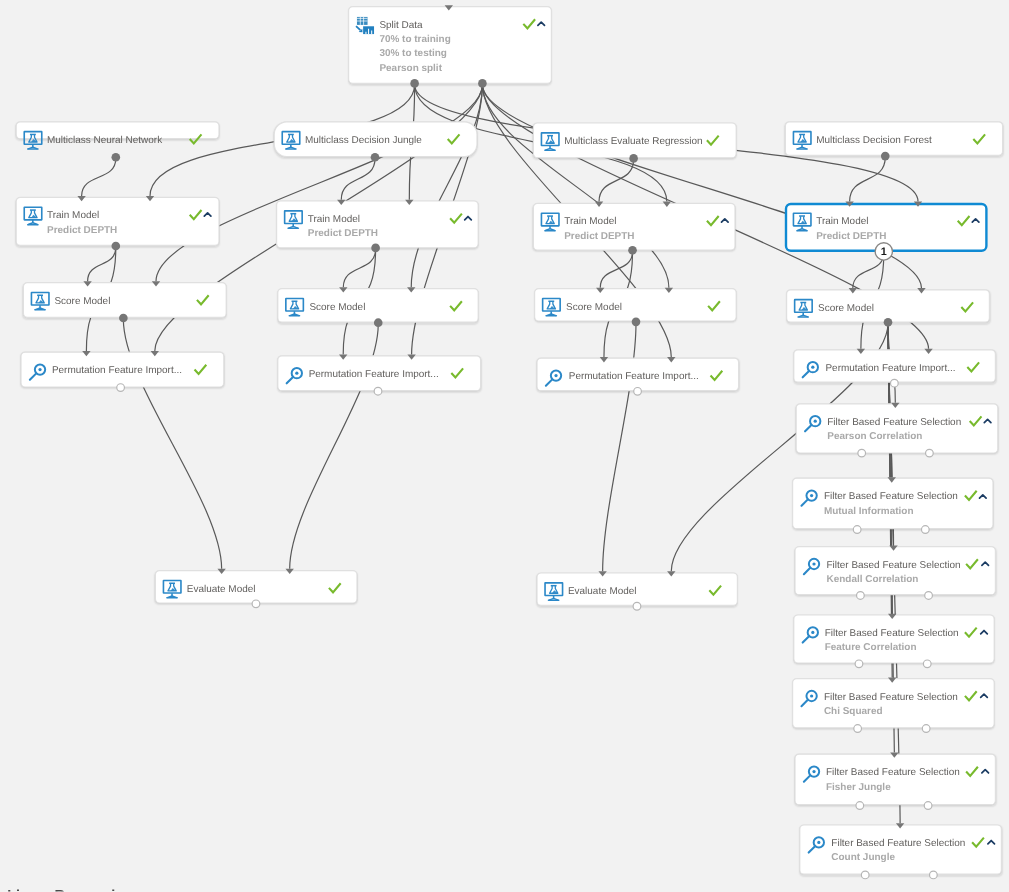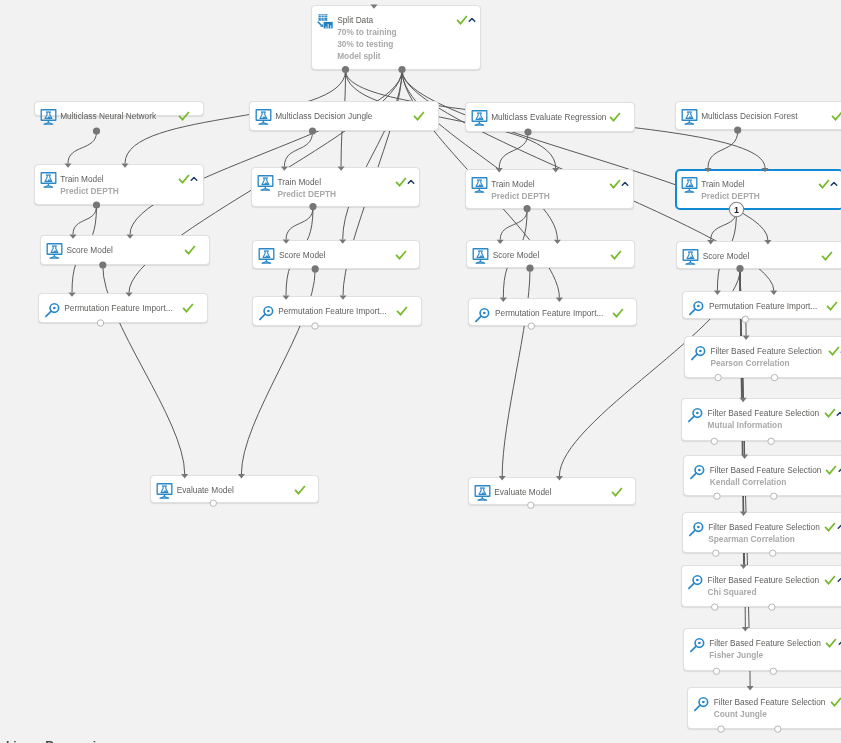--- a/index.html
+++ b/index.html
@@ -2,21 +2,21 @@
 <html><head>
 <meta charset="utf-8">
 <title>Pipeline</title>
 <style>
   html,body{margin:0;padding:0;}
   body{width:841px;height:743px;overflow:hidden;background:#f2f2f2;
        font-family:"Liberation Sans",sans-serif;-webkit-font-smoothing:antialiased;}
   #canvas{position:relative;width:841px;height:743px;overflow:hidden;}
   svg#edges,svg#ports{position:absolute;left:0;top:0;width:841px;height:743px;pointer-events:none;}
   .node{position:absolute;box-sizing:border-box;background:#fff;border:1px solid #e0e0e0;
-        border-radius:4px;box-shadow:0 1px 1.4px rgba(0,0,0,0.085),0 0.2px 0.5px rgba(0,0,0,0.07);margin-left:21px;}
+        border-radius:4px;box-shadow:0 1px 1.4px rgba(0,0,0,0.085),0 0.2px 0.5px rgba(0,0,0,0.07);}
   .node.sel{border:2px solid #0f8ad3;box-shadow:none;border-radius:5px;}
   .ico{position:absolute;left:5px;top:6px;width:16px;height:16px;overflow:visible;}
   .sel .ico{left:4px;top:5px;}
   
   .ttl{position:absolute;left:25.7px;top:9px;font-size:8.3px;line-height:11px;color:#605e5c;white-space:nowrap;}
     .sel .ttl{left:24.7px;top:8px;}
   .sub{position:absolute;left:25.7px;font-size:8.3px;line-height:11px;color:#a9a9a9;white-space:nowrap;font-weight:bold;}
   .sel .sub{left:24.7px;}
   .chk{position:absolute;width:12px;height:12px;overflow:visible;}
   .car{position:absolute;width:10px;height:10px;overflow:visible;}
@@ -70,21 +70,21 @@
           <path d="M1.46 3.3h8.84M1.46 5.5h8.84" stroke="#ffffff" stroke-width="0.6" fill="none"></path>
           <path d="M4.25 2.1v6.65M7.0 2.1v6.65" stroke="#ffffff" stroke-width="0.6" fill="none"></path>
           <path d="M0.7 9.7 4.3 13.1" stroke="#2280c0" stroke-width="1.5" fill="none"></path>
           <path d="M5.9 11.9 2.9 14.6 6.1 14.9z" fill="#2280c0"></path>
           <rect x="6.6" y="9.9" width="9.1" height="6.5" fill="#2280c0"></rect>
           <path d="M8.95 16.4v-1.9M11.15 16.4v-4.4M13.75 16.4v-3.0" stroke="#ffffff" stroke-width="0.85" fill="none"></path>
         </svg>
         <div class="ttl">Split Data</div>
         <div class="sub" style="top: 21px;">70% to training</div>
         <div class="sub" style="top: 33px; text-align: center;">30% to testing</div>
-        <div class="sub" style="top: 45px;">Model split</div>
+        <div class="sub" style="top: 45px;">Pearson split</div>
         <svg viewBox="0 0 12 12" class="chk" style="right: 12.3px; top: 8.1px;">
           <path d="M1.1 5.9 4.5 9.6 10.9 2.0" fill="none" stroke="#78ba2d" stroke-width="1.75" stroke-linecap="butt" stroke-linejoin="miter"></path>
         </svg>
         <svg viewBox="0 0 10 10" class="car" style="right: 3.1px; top: 9.3px;">
           <path d="M2.25 6.15 5 3.45 7.75 6.15" fill="none" stroke="#1b3c63" stroke-width="1.45" stroke-linecap="round" stroke-linejoin="round"></path>
         </svg>
       </div>
       <div class="node" style="left: 12.5px; top: 101px; width: 170px; height: 15px;">
         <svg viewBox="0 0 16 16" class="ico">
           <rect x="1.2" y="1.7" width="14.6" height="10.5" rx="0.2" fill="none" stroke="#2b88c8" stroke-width="1.35"></rect>
@@ -93,21 +93,21 @@
           <path d="M8.35 14.65 4.45 16.05M8.35 14.65l3.9 1.4" fill="none" stroke="#2b88c8" stroke-width="1.2"></path>
           <path d="M5.95 4.05h4.9" fill="none" stroke="#2b88c8" stroke-width="1.25" stroke-linecap="butt"></path>
           <path d="M7.1 4.3v2.1L5.0 10.4h6.85L9.75 6.4V4.3" fill="none" stroke="#2b88c8" stroke-width="1.1" stroke-linejoin="round"></path>
           <path d="M8.9 7.9 11.85 10.4H7.0z" fill="#2b88c8" opacity="0.92"></path>
         </svg>
         <div class="ttl">Multiclass Neural Network</div>
         <svg viewBox="0 0 12 12" class="chk" style="right: 12.3px; top: 8.1px;">
           <path d="M1.1 5.9 4.5 9.6 10.9 2.0" fill="none" stroke="#78ba2d" stroke-width="1.75" stroke-linecap="butt" stroke-linejoin="miter"></path>
         </svg>
       </div>
-      <div class="node" style="left: 227.5px; top: 101px; width: 190px; height: 30px;">
+      <div class="node" style="left: 227.5px; top: 101px; width: 170px; height: 30px; border-radius: 11px;">
         <svg viewBox="0 0 16 16" class="ico">
           <rect x="1.2" y="1.7" width="14.6" height="10.5" rx="0.2" fill="none" stroke="#2b88c8" stroke-width="1.35"></rect>
           <path d="M8.35 12.35v2.45" fill="none" stroke="#2b88c8" stroke-width="1.3"></path>
           <path d="M4.05 16.2h8.6" fill="none" stroke="#2b88c8" stroke-width="1.25" stroke-linecap="round"></path>
           <path d="M8.35 14.65 4.45 16.05M8.35 14.65l3.9 1.4" fill="none" stroke="#2b88c8" stroke-width="1.2"></path>
           <path d="M5.95 4.05h4.9" fill="none" stroke="#2b88c8" stroke-width="1.25" stroke-linecap="butt"></path>
           <path d="M7.1 4.3v2.1L5.0 10.4h6.85L9.75 6.4V4.3" fill="none" stroke="#2b88c8" stroke-width="1.1" stroke-linejoin="round"></path>
           <path d="M8.9 7.9 11.85 10.4H7.0z" fill="#2b88c8" opacity="0.92"></path>
         </svg>
         <div class="ttl">Multiclass Decision Jungle</div>
@@ -400,21 +400,21 @@
           <path d="M2.25 6.15 5 3.45 7.75 6.15" fill="none" stroke="#1b3c63" stroke-width="1.45" stroke-linecap="round" stroke-linejoin="round"></path>
         </svg>
       </div>
       <div class="node" style="left: 660.5px; top: 512.1px; width: 168.2px; height: 41.1px;">
         <svg viewBox="0 0 16 16" class="ico">
           <circle cx="10.35" cy="8.0" r="4.3" fill="none" stroke="#2b88c8" stroke-width="1.65"></circle>
           <circle cx="10.35" cy="8.0" r="1.35" fill="#2b88c8"></circle>
           <path d="M7.2 11.15 1.9 16.45" fill="none" stroke="#2b88c8" stroke-width="1.75" stroke-linecap="round"></path>
         </svg>
         <div class="ttl">Filter Based Feature Selection</div>
-        <div class="sub" style="top: 21px;">Spearman Correlation</div>
+        <div class="sub" style="top: 21px;">Feature Correlation</div>
         <svg viewBox="0 0 12 12" class="chk" style="right: 12.3px; top: 8.1px;">
           <path d="M1.1 5.9 4.5 9.6 10.9 2.0" fill="none" stroke="#78ba2d" stroke-width="1.75" stroke-linecap="butt" stroke-linejoin="miter"></path>
         </svg>
         <svg viewBox="0 0 10 10" class="car" style="right: 3.1px; top: 9.3px;">
           <path d="M2.25 6.15 5 3.45 7.75 6.15" fill="none" stroke="#1b3c63" stroke-width="1.45" stroke-linecap="round" stroke-linejoin="round"></path>
         </svg>
       </div>
       <div class="node" style="left: 659.9px; top: 565.1px; width: 168.8px; height: 42px;">
         <svg viewBox="0 0 16 16" class="ico">
           <circle cx="10.35" cy="8.0" r="4.3" fill="none" stroke="#2b88c8" stroke-width="1.65"></circle>

